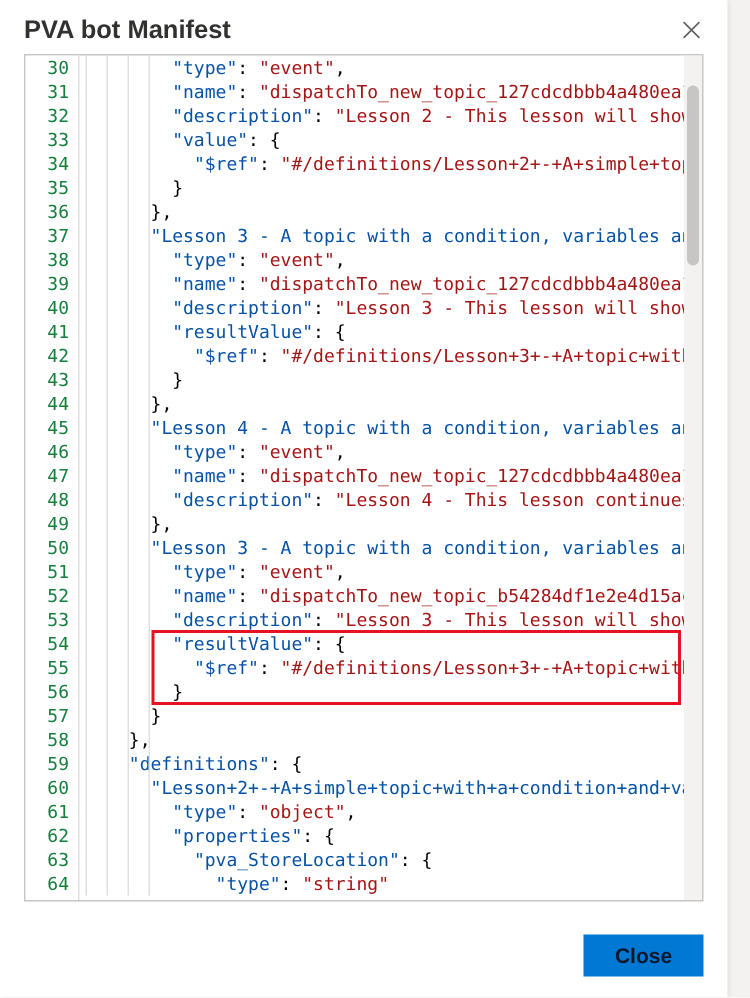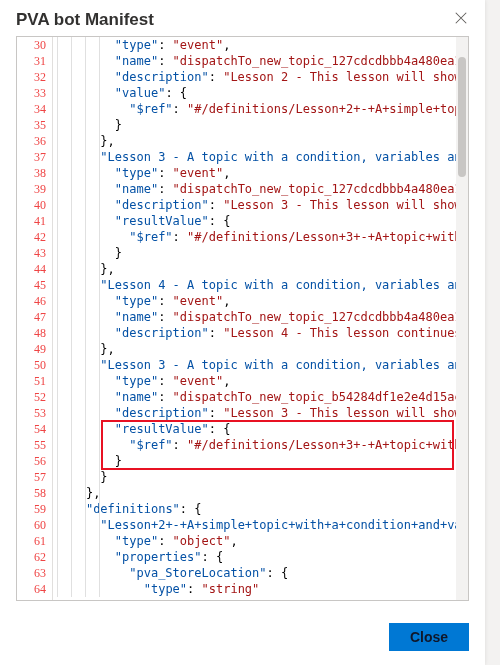--- a/index.html
+++ b/index.html
@@ -15,21 +15,21 @@
   .dialog {
     background: #fff;
     width: 485px;
     height: 665px;
     display: flex;
     flex-direction: column;
     box-shadow: 0 0 4px rgba(0,0,0,0.1);
   }
   .dialog-header {
     display: flex;
-    align-items: flex-start;
+    align-items: center;
     justify-content: space-between;
     padding: 10px 16px 6px 16px;
   }
   .dialog-title {
     font-size: 17px;
     font-weight: 600;
     color: #323130;
   }
   .close-icon {
     width: 16px;
@@ -55,25 +55,24 @@
     white-space: pre;
     overflow: hidden;
     position: relative;
     height: 100%;
   }
   .gutter {
     position: absolute;
     left: 0; top: 0; bottom: 0;
     width: 36px;
     text-align: right;
-    color: #ef4444;
+    color: #15803d;
     padding-right: 6px;
     border-right: 1px solid #e1dfdd;
     background: #fff;
-    font-family: Liberation Serif, serif;
   }
   .lines {
     position: absolute;
     left: 36px; right: 0; top: 0;
     padding-left: 4px;
   }
   .ln { height: 16px; }
   .indent-guide {
     position: absolute;
     top: 0; bottom: 0;

